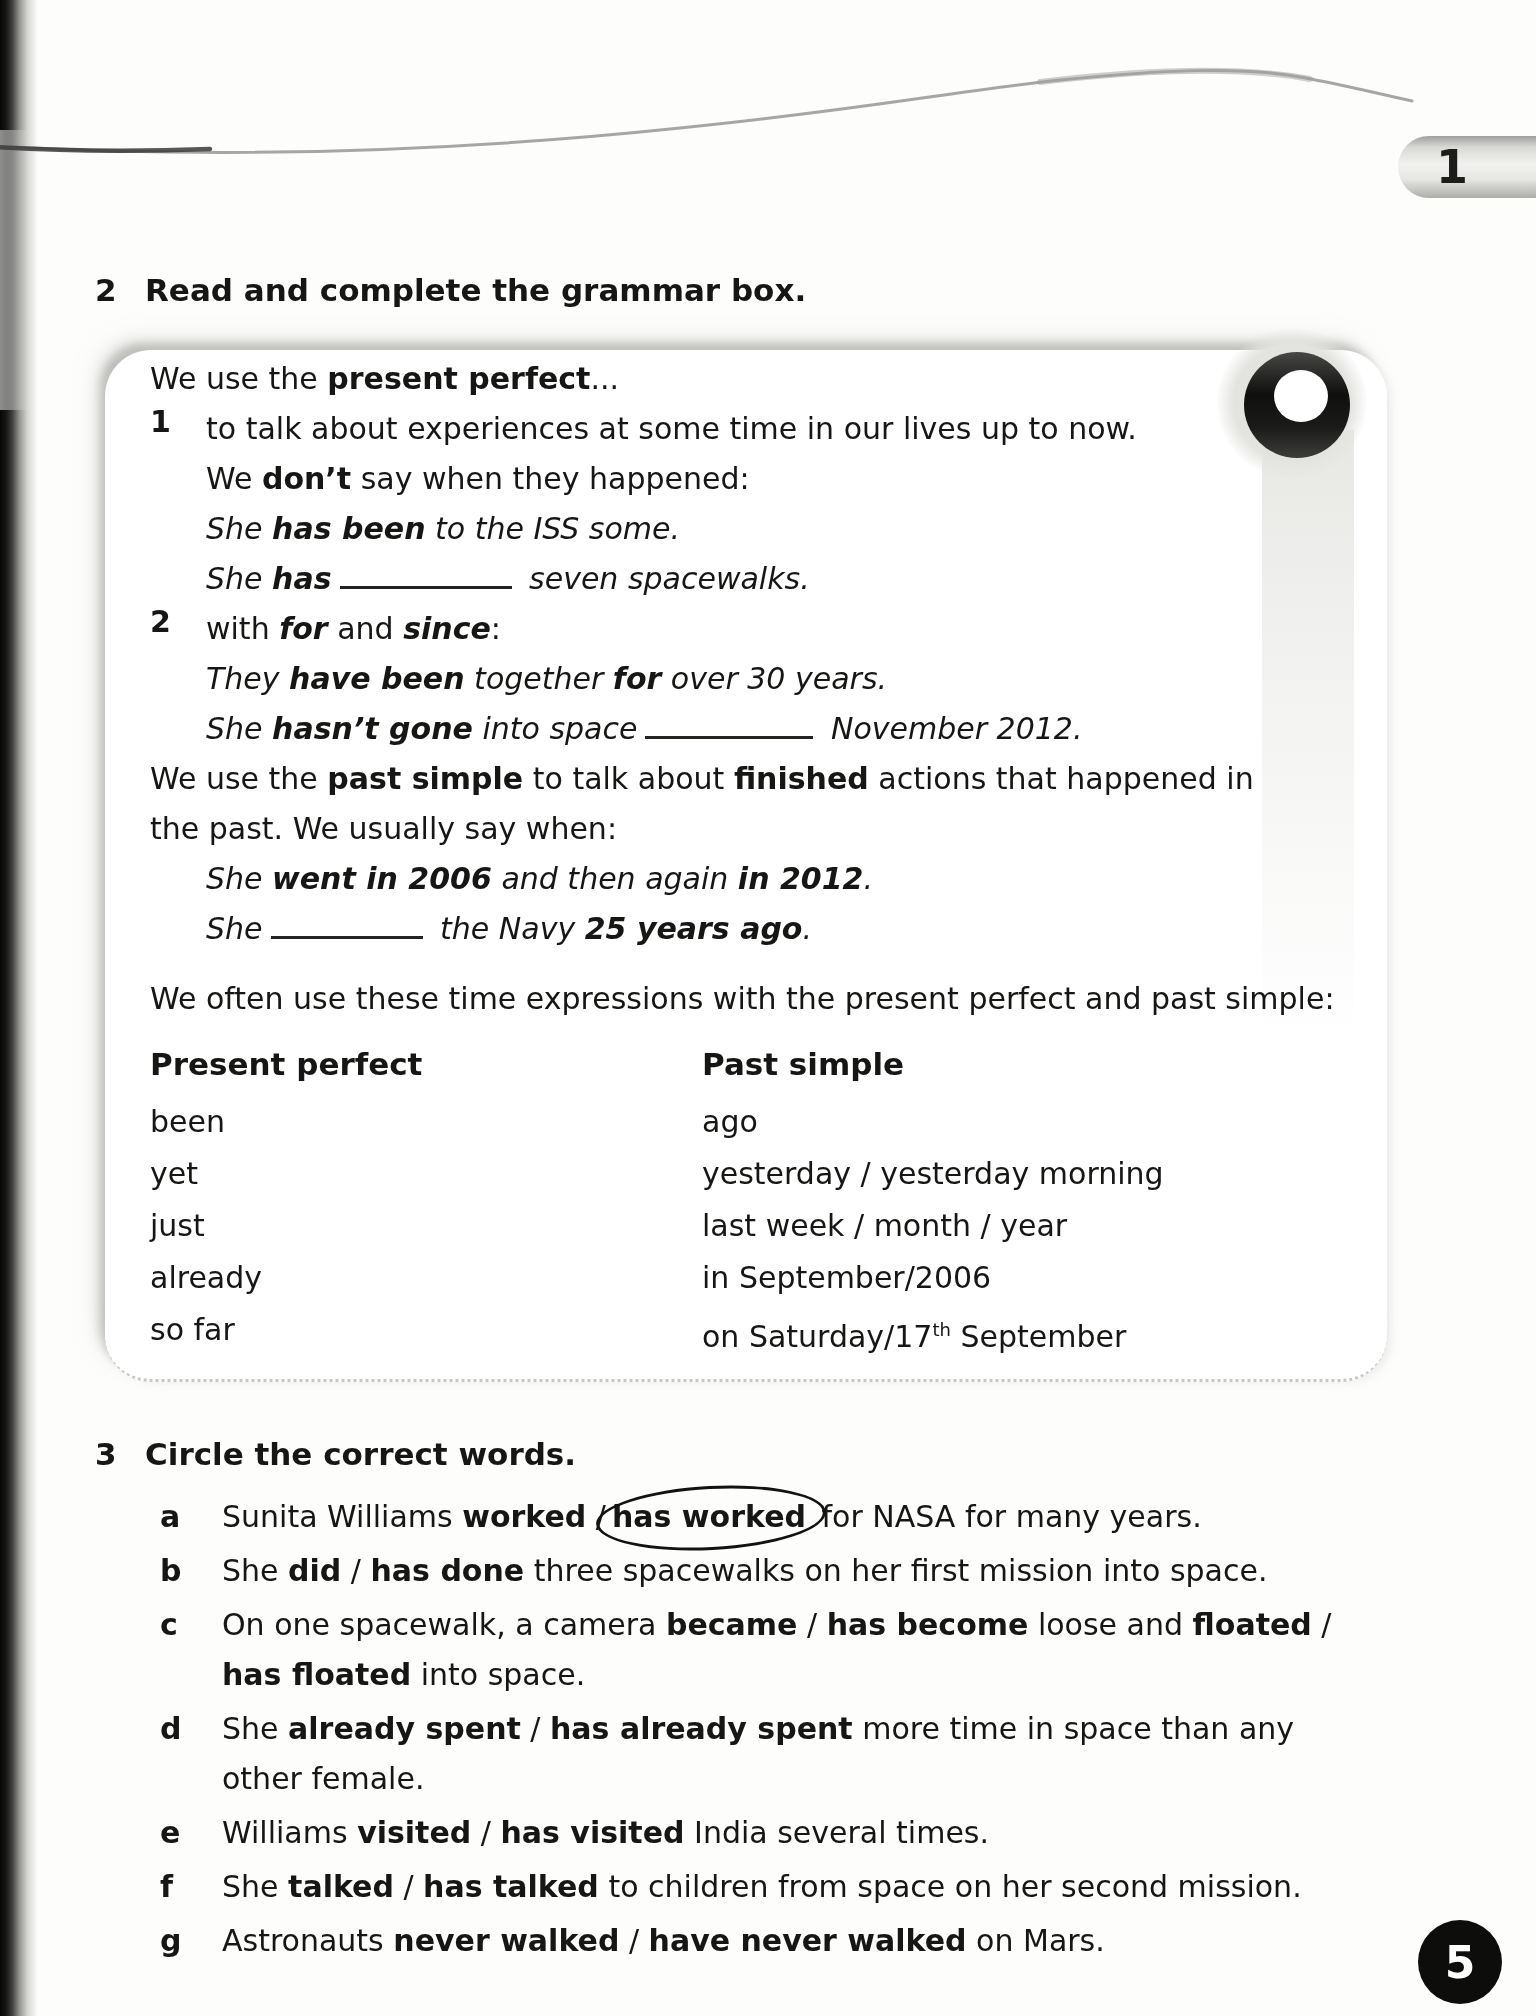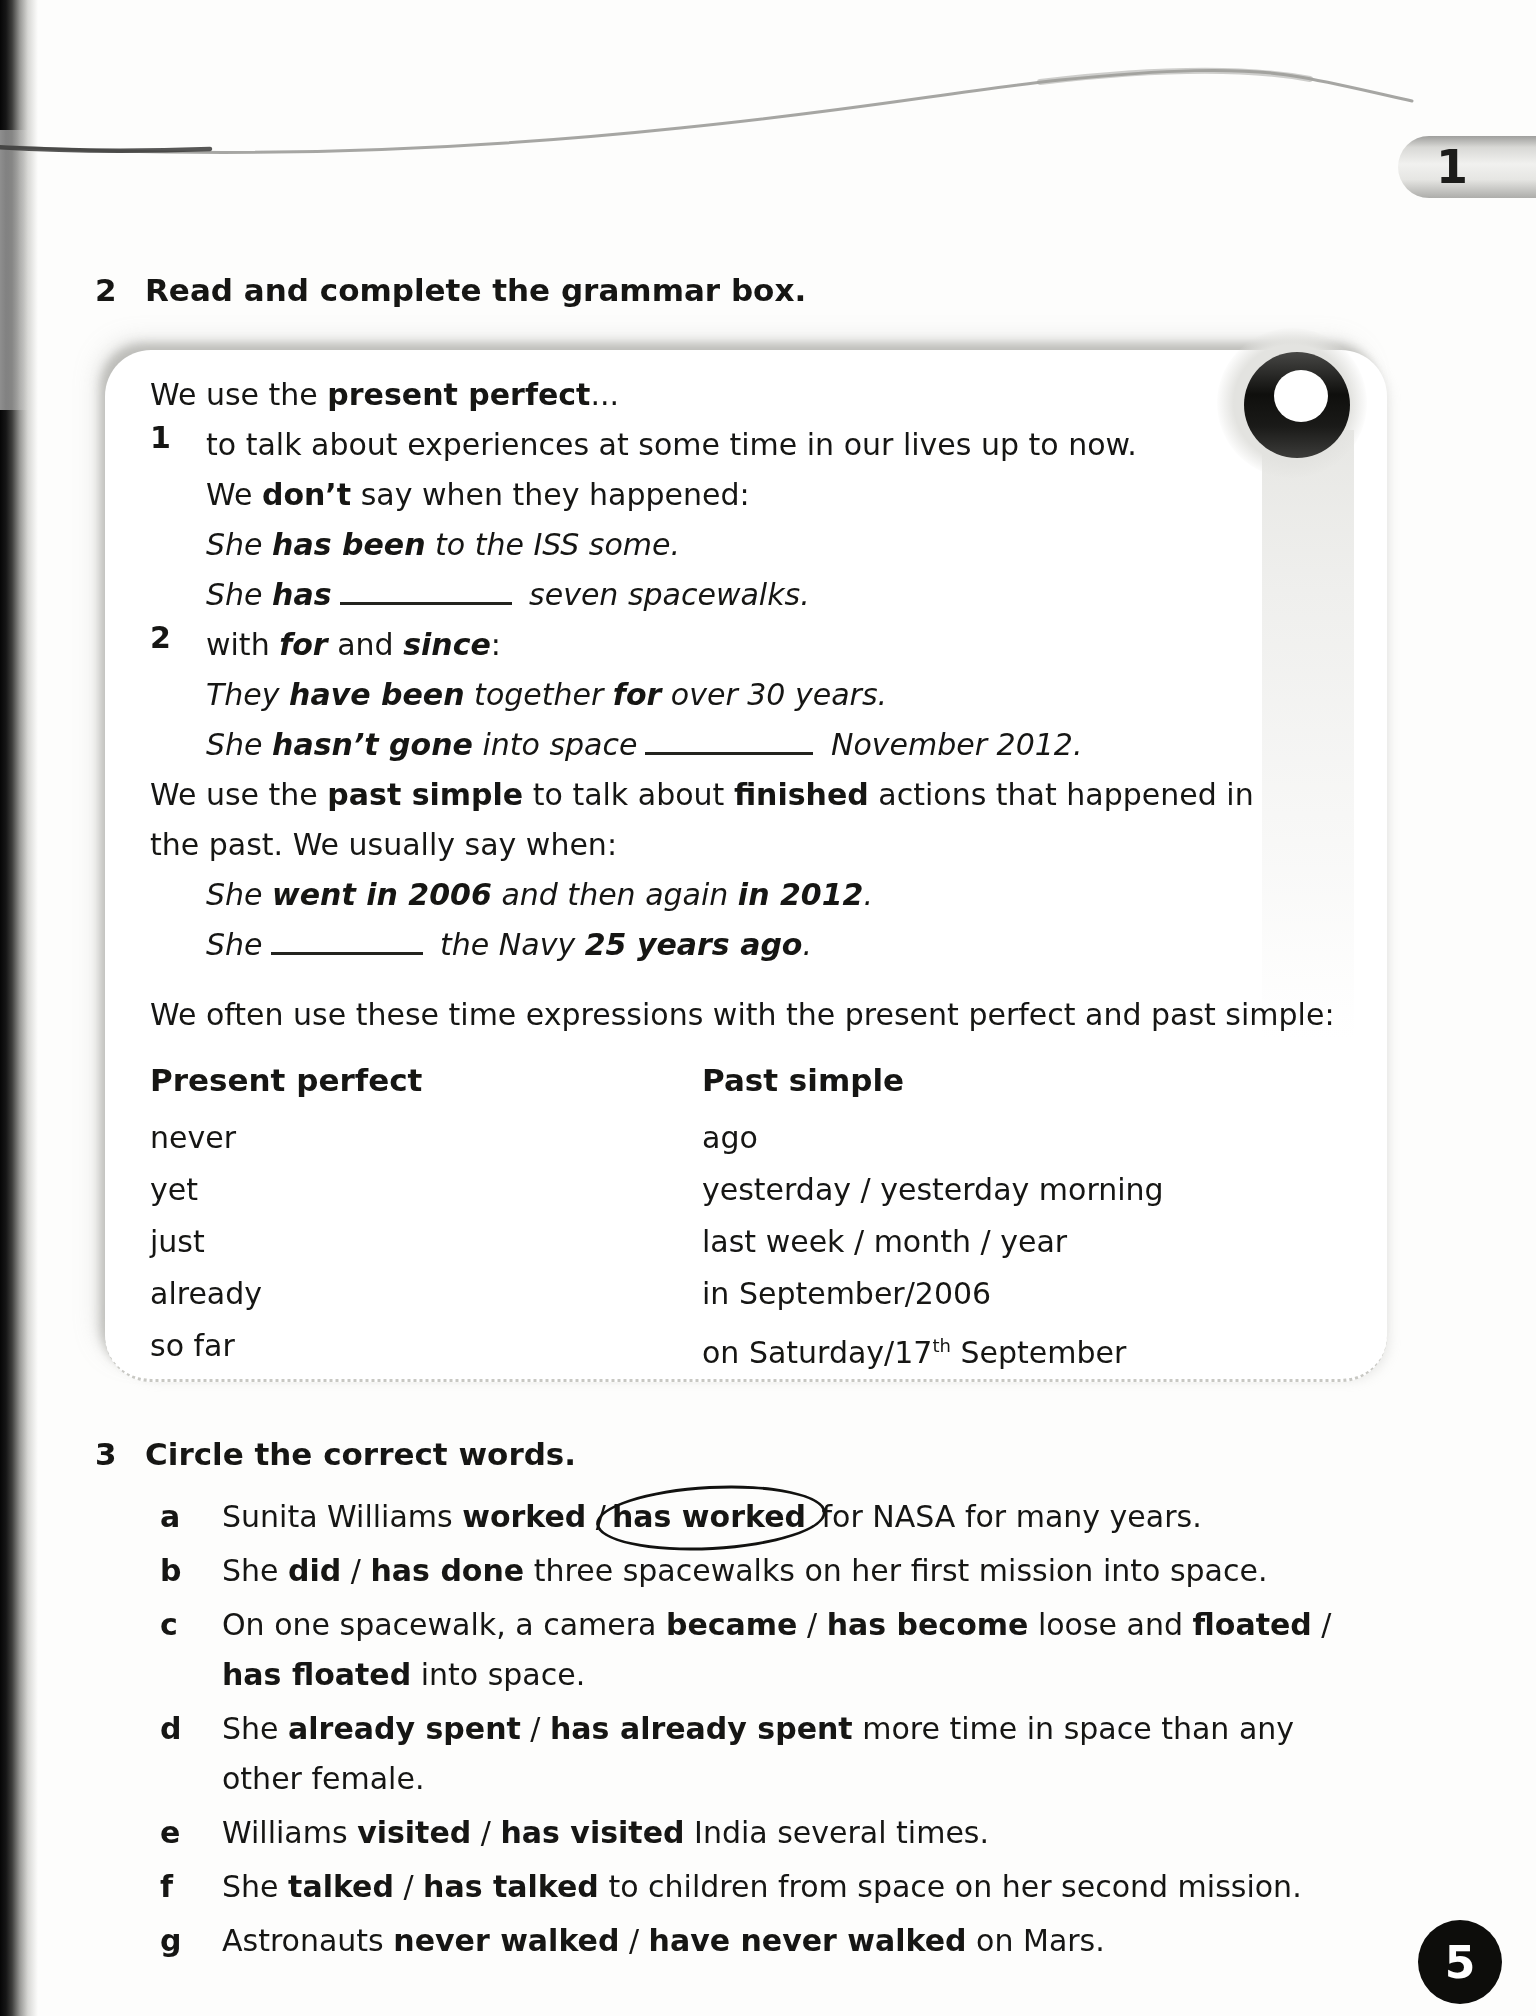--- a/index.html
+++ b/index.html
@@ -28,21 +28,21 @@
     box-shadow:-7px -9px 10px -2px rgba(150,150,144,.5),-14px -16px 24px -8px rgba(170,170,165,.35),8px 4px 12px -6px rgba(180,180,175,.3);
     border-bottom:3px dotted #c8c8c3;box-sizing:border-box;}
   .ribbon{position:absolute;left:1157px;top:80px;width:92px;height:640px;border-radius:0 0 40px 40px;
     background:linear-gradient(180deg,#e7e7e4 0%,#efefed 25%,rgba(243,243,241,0) 95%);}
   .ring-halo{position:absolute;left:1112px;top:-22px;width:150px;height:150px;border-radius:50%;
     background:radial-gradient(circle,#e3e3e0 55%,rgba(227,227,224,0) 72%);}
   .ring{position:absolute;left:1139px;top:2px;width:106px;height:106px;border-radius:50%;
     background:linear-gradient(180deg,#474745 0%,#0f0f0d 40%,#1a1a18 70%,#3c3c3a 100%);}
   .ring-hole{position:absolute;left:30px;top:18px;width:54px;height:52px;border-radius:50%;background:#fff;}
 
-  .gcontent{position:relative;padding:20px 40px 0 45px;font-size:30px;}
+  .gcontent{position:relative;padding:4px 40px 0 45px;font-size:30px;}
   .gline{line-height:50px;}
   .gitem{display:flex;}
   .gnum{width:56px;flex:none;font-weight:bold;}
   .gbody{flex:1;}
   .para{}
   .para3{margin-top:20px;}
   .indent{padding-left:56px;}
 
   .ttable{margin-top:14px;}
   .trow{display:grid;grid-template-columns:552px 1fr;line-height:52px;}
@@ -124,21 +124,21 @@
 
       <div class="gline para para3"><span class="">We often use these time expressions with the present perfect and past simple:</span></div>
 
       <div class="ttable">
         <div class="trow thead">
           <div class="tcell">Present perfect</div>
           <div class="tcell">Past simple</div>
         </div>
         <div>
             <div class="trow">
-              <div class="tcell"><span class="">never</span></div>
+              <div class="tcell"><span class="">been</span></div>
               <div class="tcell"><span class="">ago</span></div>
             </div>
             <div class="trow">
               <div class="tcell"><span class="">yet</span></div>
               <div class="tcell"><span class="">yesterday / yesterday morning</span></div>
             </div>
             <div class="trow">
               <div class="tcell"><span class="">just</span></div>
               <div class="tcell"><span class="">last week / month / year</span></div>
             </div>

